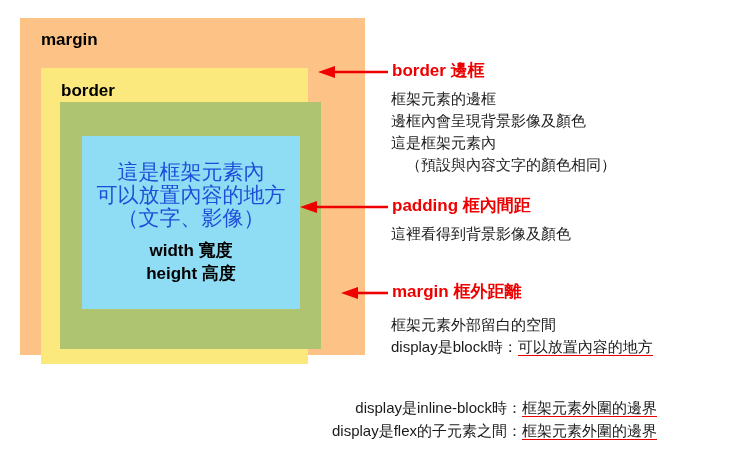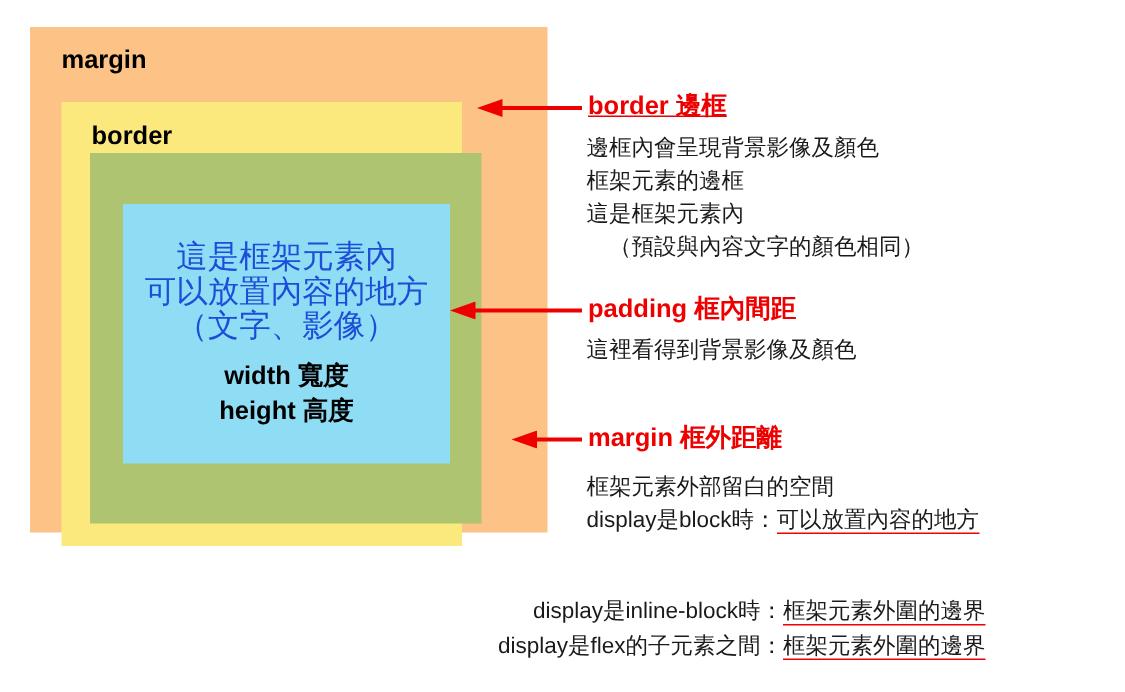--- a/index.html
+++ b/index.html
@@ -128,21 +128,21 @@
     padding-bottom: 0px;
   }
   .footer-lines {
     position: absolute;
     color: #1a1a1a;
     font-size: 15px;
     line-height: 23px;
     white-space: nowrap;
   }
 
-  #t-border  { left: 392px; top: 62px; text-decoration: underline; }
+  #t-border  { left: 392px; top: 62px; }
   #b-border  { left: 391px; top: 88px; }
   #t-padding { left: 392px; top: 197px; }
   #b-padding { left: 391px; top: 223px; }
   #t-margin  { left: 392px; top: 283px; }
   #b-margin  { left: 391px; top: 314px; }
   #f-extra   { left: 332px; top: 396px; text-align: right; }
 </style>
 </head>
 <body>
 
@@ -187,22 +187,22 @@
 
 <div class="arrow" style="left:341px; top:287px; width:47px;">
   <svg width="47" height="12" viewBox="0 0 47 12">
     <line x1="16" y1="6" x2="47" y2="6" stroke="#ee0000" stroke-width="2.6"></line>
     <polygon points="0,6 17,0 17,12" fill="#ee0000"></polygon>
   </svg>
 </div>
 
 <div class="ann-title" id="t-border">border 邊框</div>
 <div class="ann-body" id="b-border">
+  <div>框架元素的邊框</div>
   <div>邊框內會呈現背景影像及顏色</div>
-  <div>框架元素的邊框</div>
   <div>這是框架元素內</div>
   <div>　（預設與內容文字的顏色相同）</div>
 </div>
 
 <div class="ann-title" id="t-padding">padding 框內間距</div>
 <div class="ann-body" id="b-padding">
   <div>這裡看得到背景影像及顏色</div>
 </div>
 
 <div class="ann-title" id="t-margin">margin 框外距離</div>

